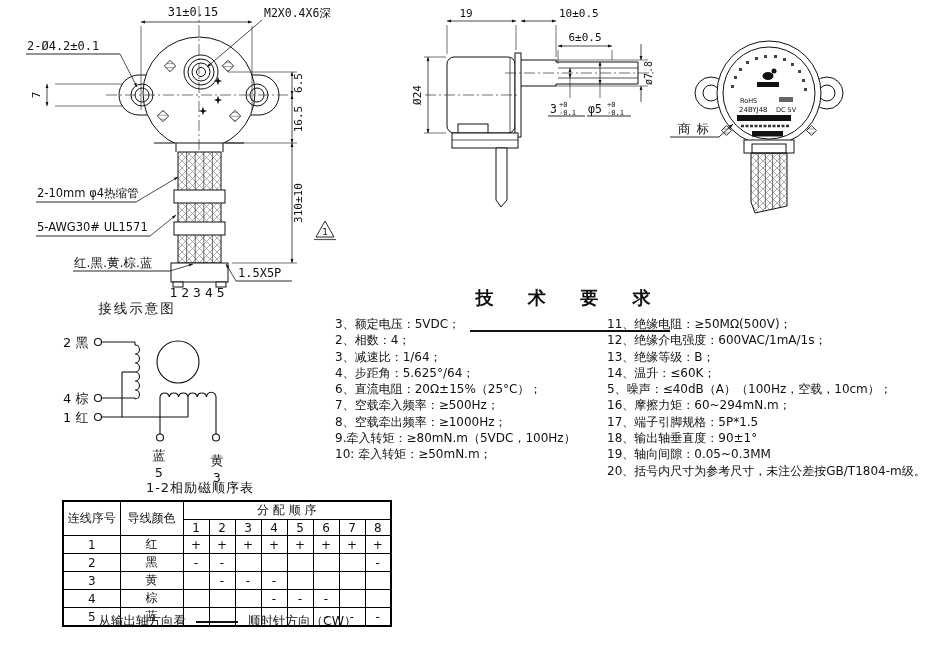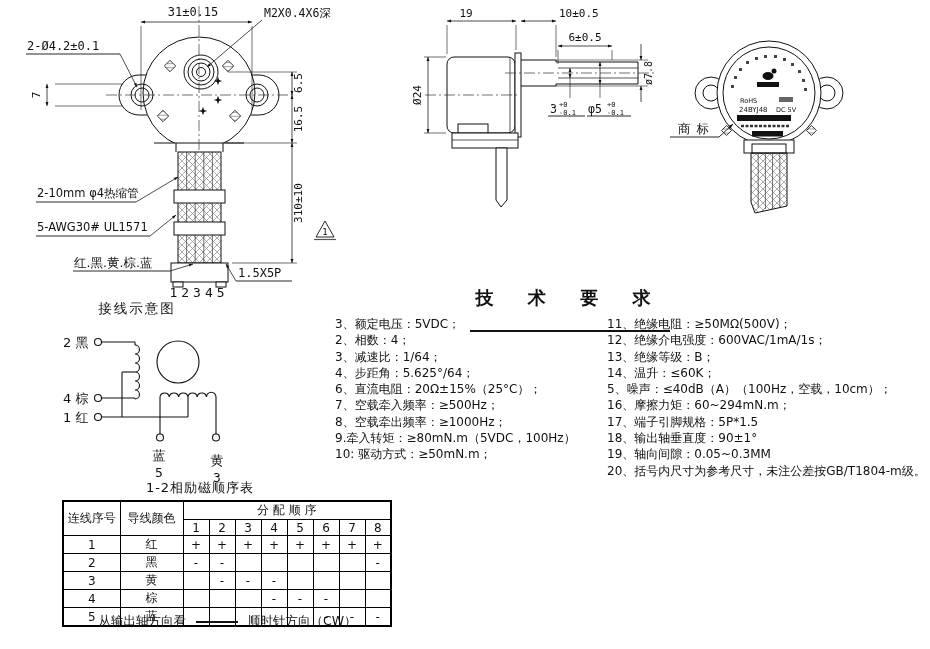--- a/index.html
+++ b/index.html
@@ -316,21 +316,21 @@
 <div class="tech-title">技 术 要 求</div>
 <div class="tech-col" id="tech-left">
   <div class="tech-item">3、额定电压：5VDC；</div>
   <div class="tech-item">2、相数：4；</div>
   <div class="tech-item">3、减速比：1/64；</div>
   <div class="tech-item">4、步距角：5.625°/64；</div>
   <div class="tech-item">6、直流电阻：20Ω±15%（25°C）；</div>
   <div class="tech-item">7、空载牵入频率：≥500Hz；</div>
   <div class="tech-item">8、空载牵出频率：≥1000Hz；</div>
   <div class="tech-item">9.牵入转矩：≥80mN.m（5VDC，100Hz）</div>
-  <div class="tech-item">10: 驱动方式：≥50mN.m；</div>
+  <div class="tech-item">10: 牵入转矩：≥50mN.m；</div>
 </div>
 <div class="tech-col" id="tech-right">
   <div class="tech-item">11、绝缘电阻：≥50MΩ(500V)；</div>
   <div class="tech-item">12、绝缘介电强度：600VAC/1mA/1s；</div>
   <div class="tech-item">13、绝缘等级：B；</div>
   <div class="tech-item">14、温升：≤60K；</div>
   <div class="tech-item">5、噪声：≤40dB（A）（100Hz，空载，10cm）；</div>
   <div class="tech-item">16、摩擦力矩：60~294mN.m；</div>
   <div class="tech-item">17、端子引脚规格：5P*1.5</div>
   <div class="tech-item">18、输出轴垂直度：90±1°</div>

